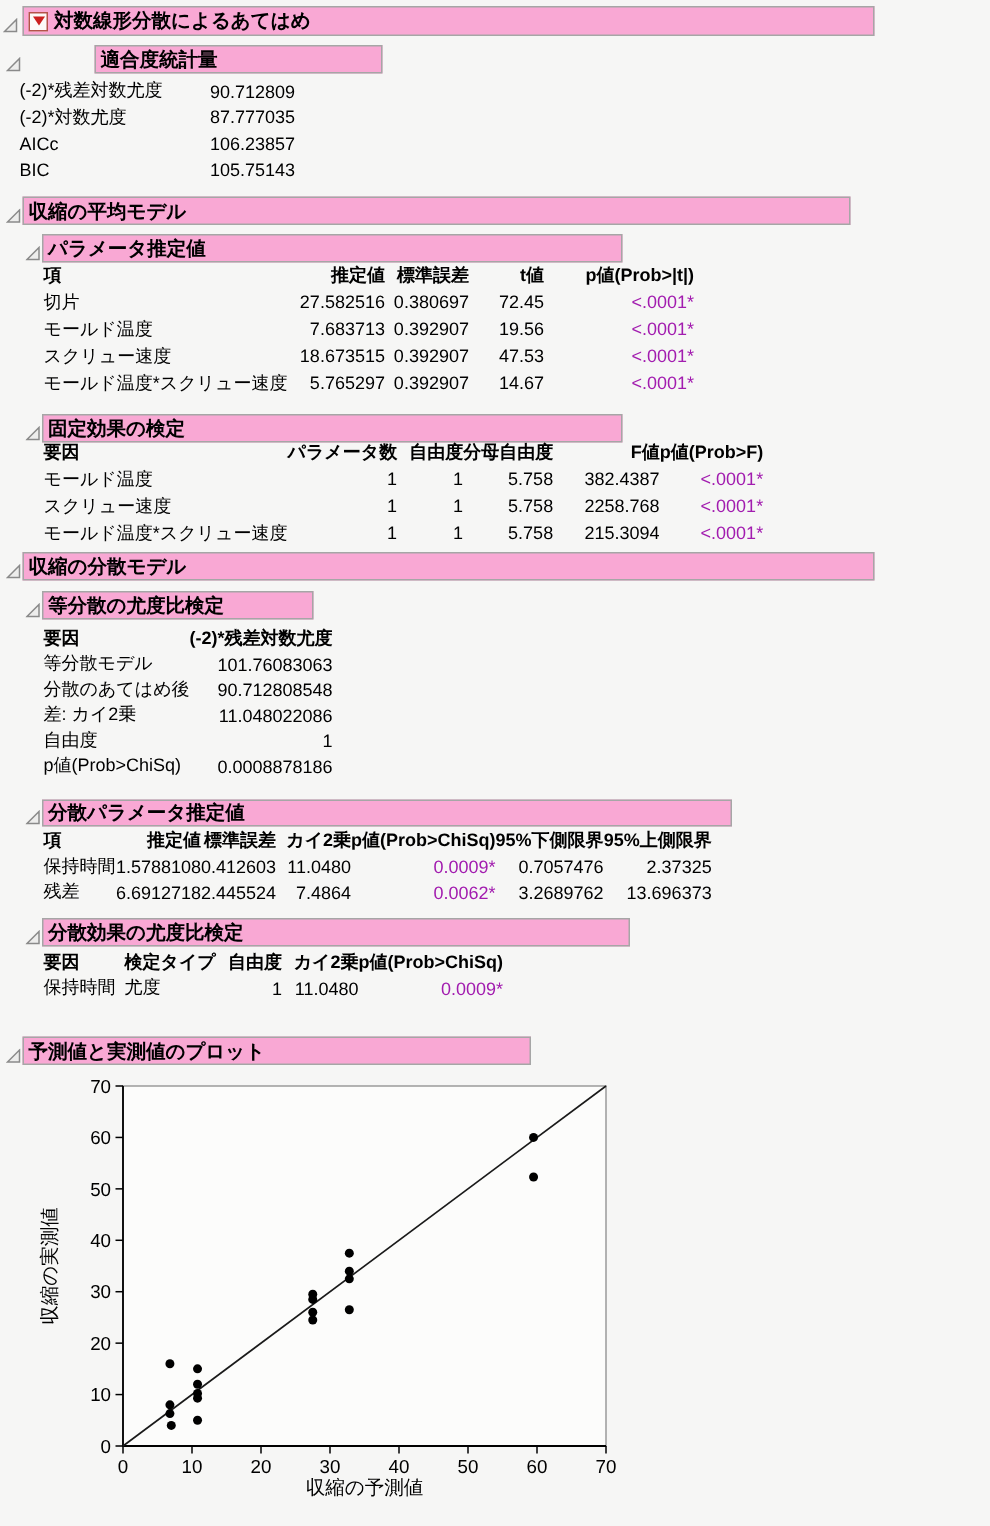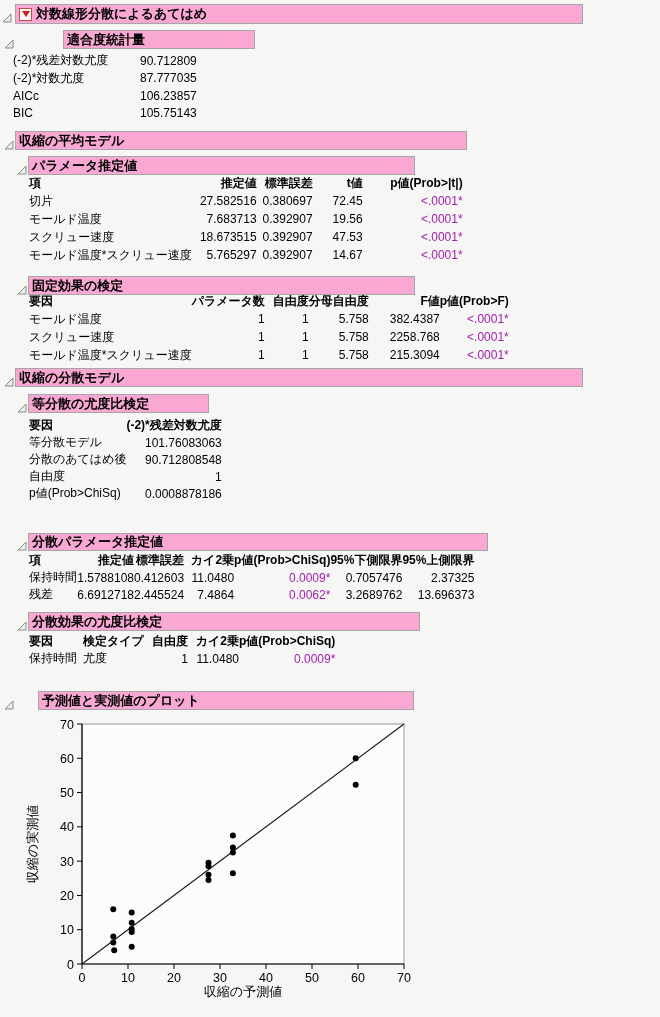--- a/index.html
+++ b/index.html
@@ -104,21 +104,21 @@
         <td class="l">AICc</td>
         <td class="l">106.23857</td>
       </tr>
   <tr>
         <td class="l">BIC</td>
         <td class="l">105.75143</td>
       </tr>
 </tbody>
   </table>
 
-<div class="obar" style="left:15px;top:131px;width:452px;">
+<div class="obar" style="left:15px;top:131px;width:552px;">
   <span>収縮の平均モデル</span>
 </div>
 
 <div class="obar" style="left:28px;top:156px;width:387px;">
   <span>パラメータ推定値</span>
 </div>
 
 <table class="jt t18" style="left:29px;top:174px;">
   <colgroup>
       <col style="width:160px">
@@ -233,20 +233,24 @@
     <th class="l">要因</th>
     <th class="r">(-2)*残差対数尤度</th>
   </tr>
   <tr>
         <td class="l">等分散モデル</td>
         <td class="r">101.76083063</td>
       </tr>
   <tr>
         <td class="l">分散のあてはめ後</td>
         <td class="r">90.712808548</td>
+      </tr>
+  <tr>
+        <td class="l">差: カイ2乗</td>
+        <td class="r">11.048022086</td>
       </tr>
   <tr>
         <td class="l">自由度</td>
         <td class="r">1</td>
       </tr>
   <tr>
         <td class="l">p値(Prob&gt;ChiSq)</td>
         <td class="r">0.0008878186</td>
       </tr>
 </tbody>
@@ -320,21 +324,21 @@
   <tr>
     <td class="l">保持時間</td>
     <td class="l">尤度</td>
     <td class="r">1</td>
     <td class="r">11.0480</td>
     <td class="r sig">0.0009*</td>
   </tr>
 </tbody>
   </table>
 
-<div class="obar" style="left:15px;top:691px;width:376px;margin-left:23px;">
+<div class="obar" style="left:15px;top:691px;width:339px;">
   <span>予測値と実測値のプロット</span>
 </div>
 
 <svg id="plot-svg" width="420" height="300" style="position:absolute;left:20px;top:712px;">
     <rect x="62" y="12" width="322" height="240" fill="#fcfcfb" stroke="#9a9a9a" stroke-width="1"></rect>
     <line x1="62" y1="252" x2="62" y2="257" stroke="#000"></line>
     <text x="62" y="270" text-anchor="middle" font-size="12.5">0</text>
     <line x1="108" y1="252" x2="108" y2="257" stroke="#000"></line>
     <text x="108" y="270" text-anchor="middle" font-size="12.5">10</text>
     <line x1="154" y1="252" x2="154" y2="257" stroke="#000"></line>

